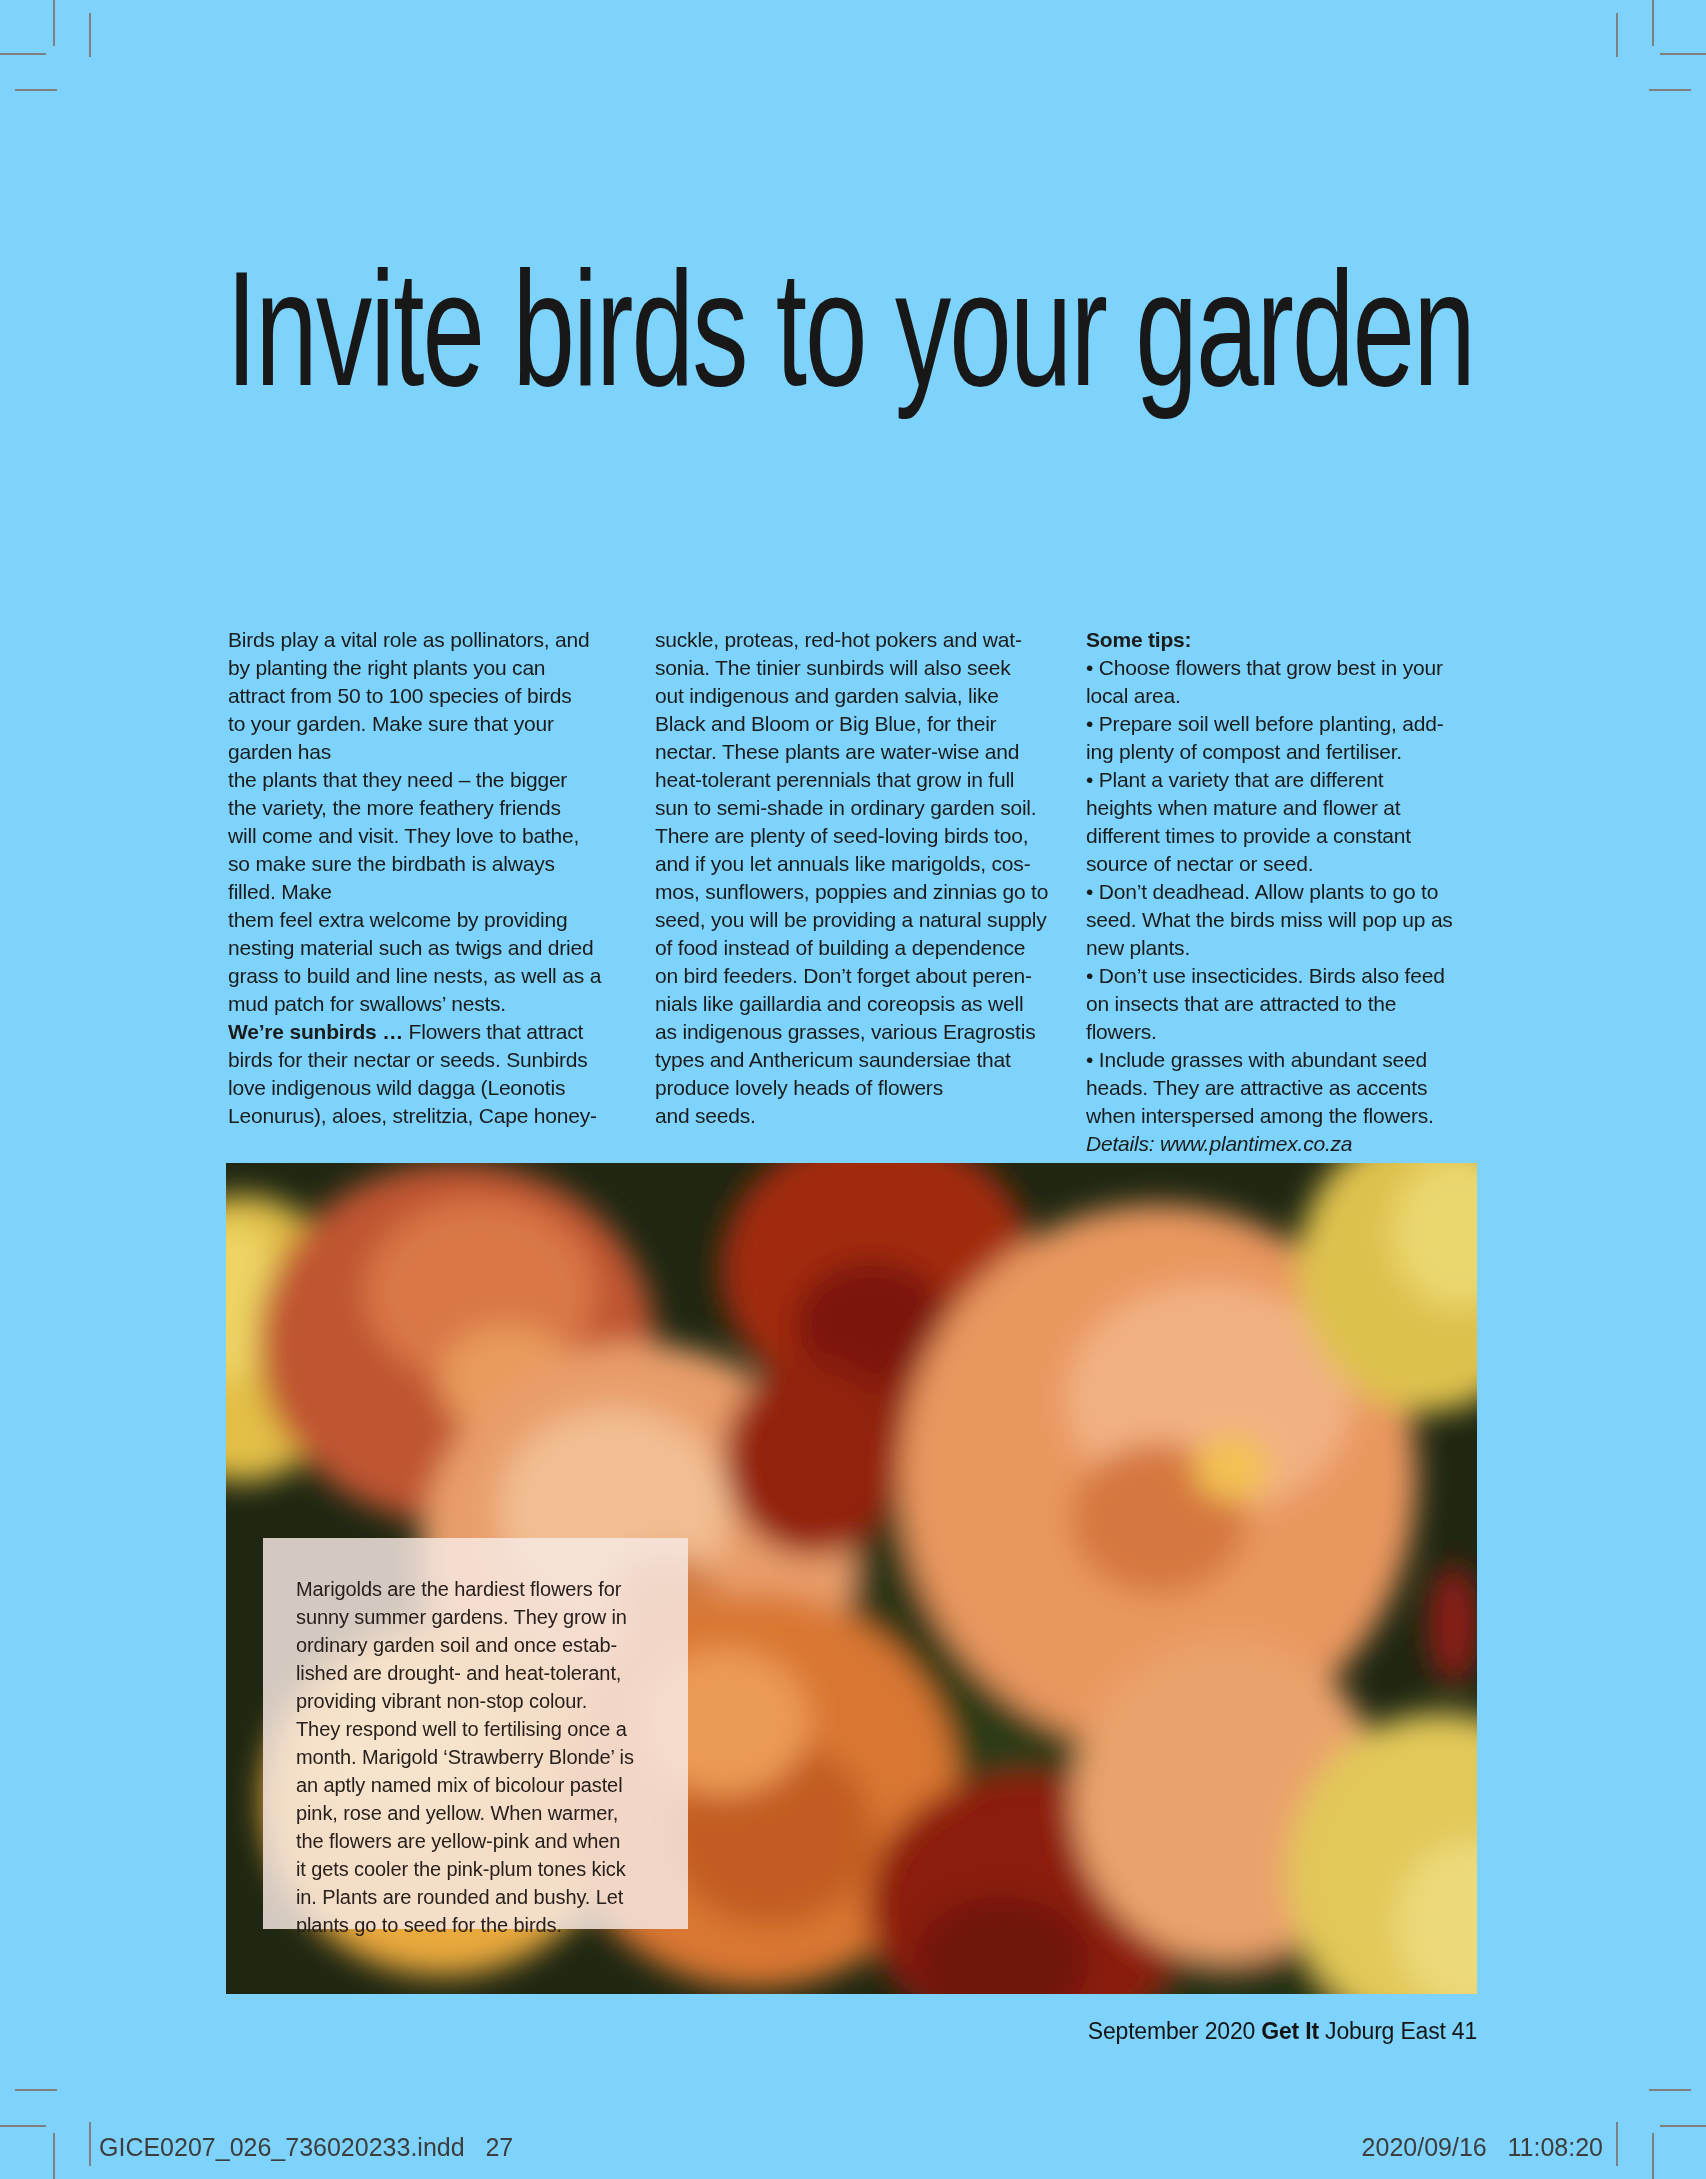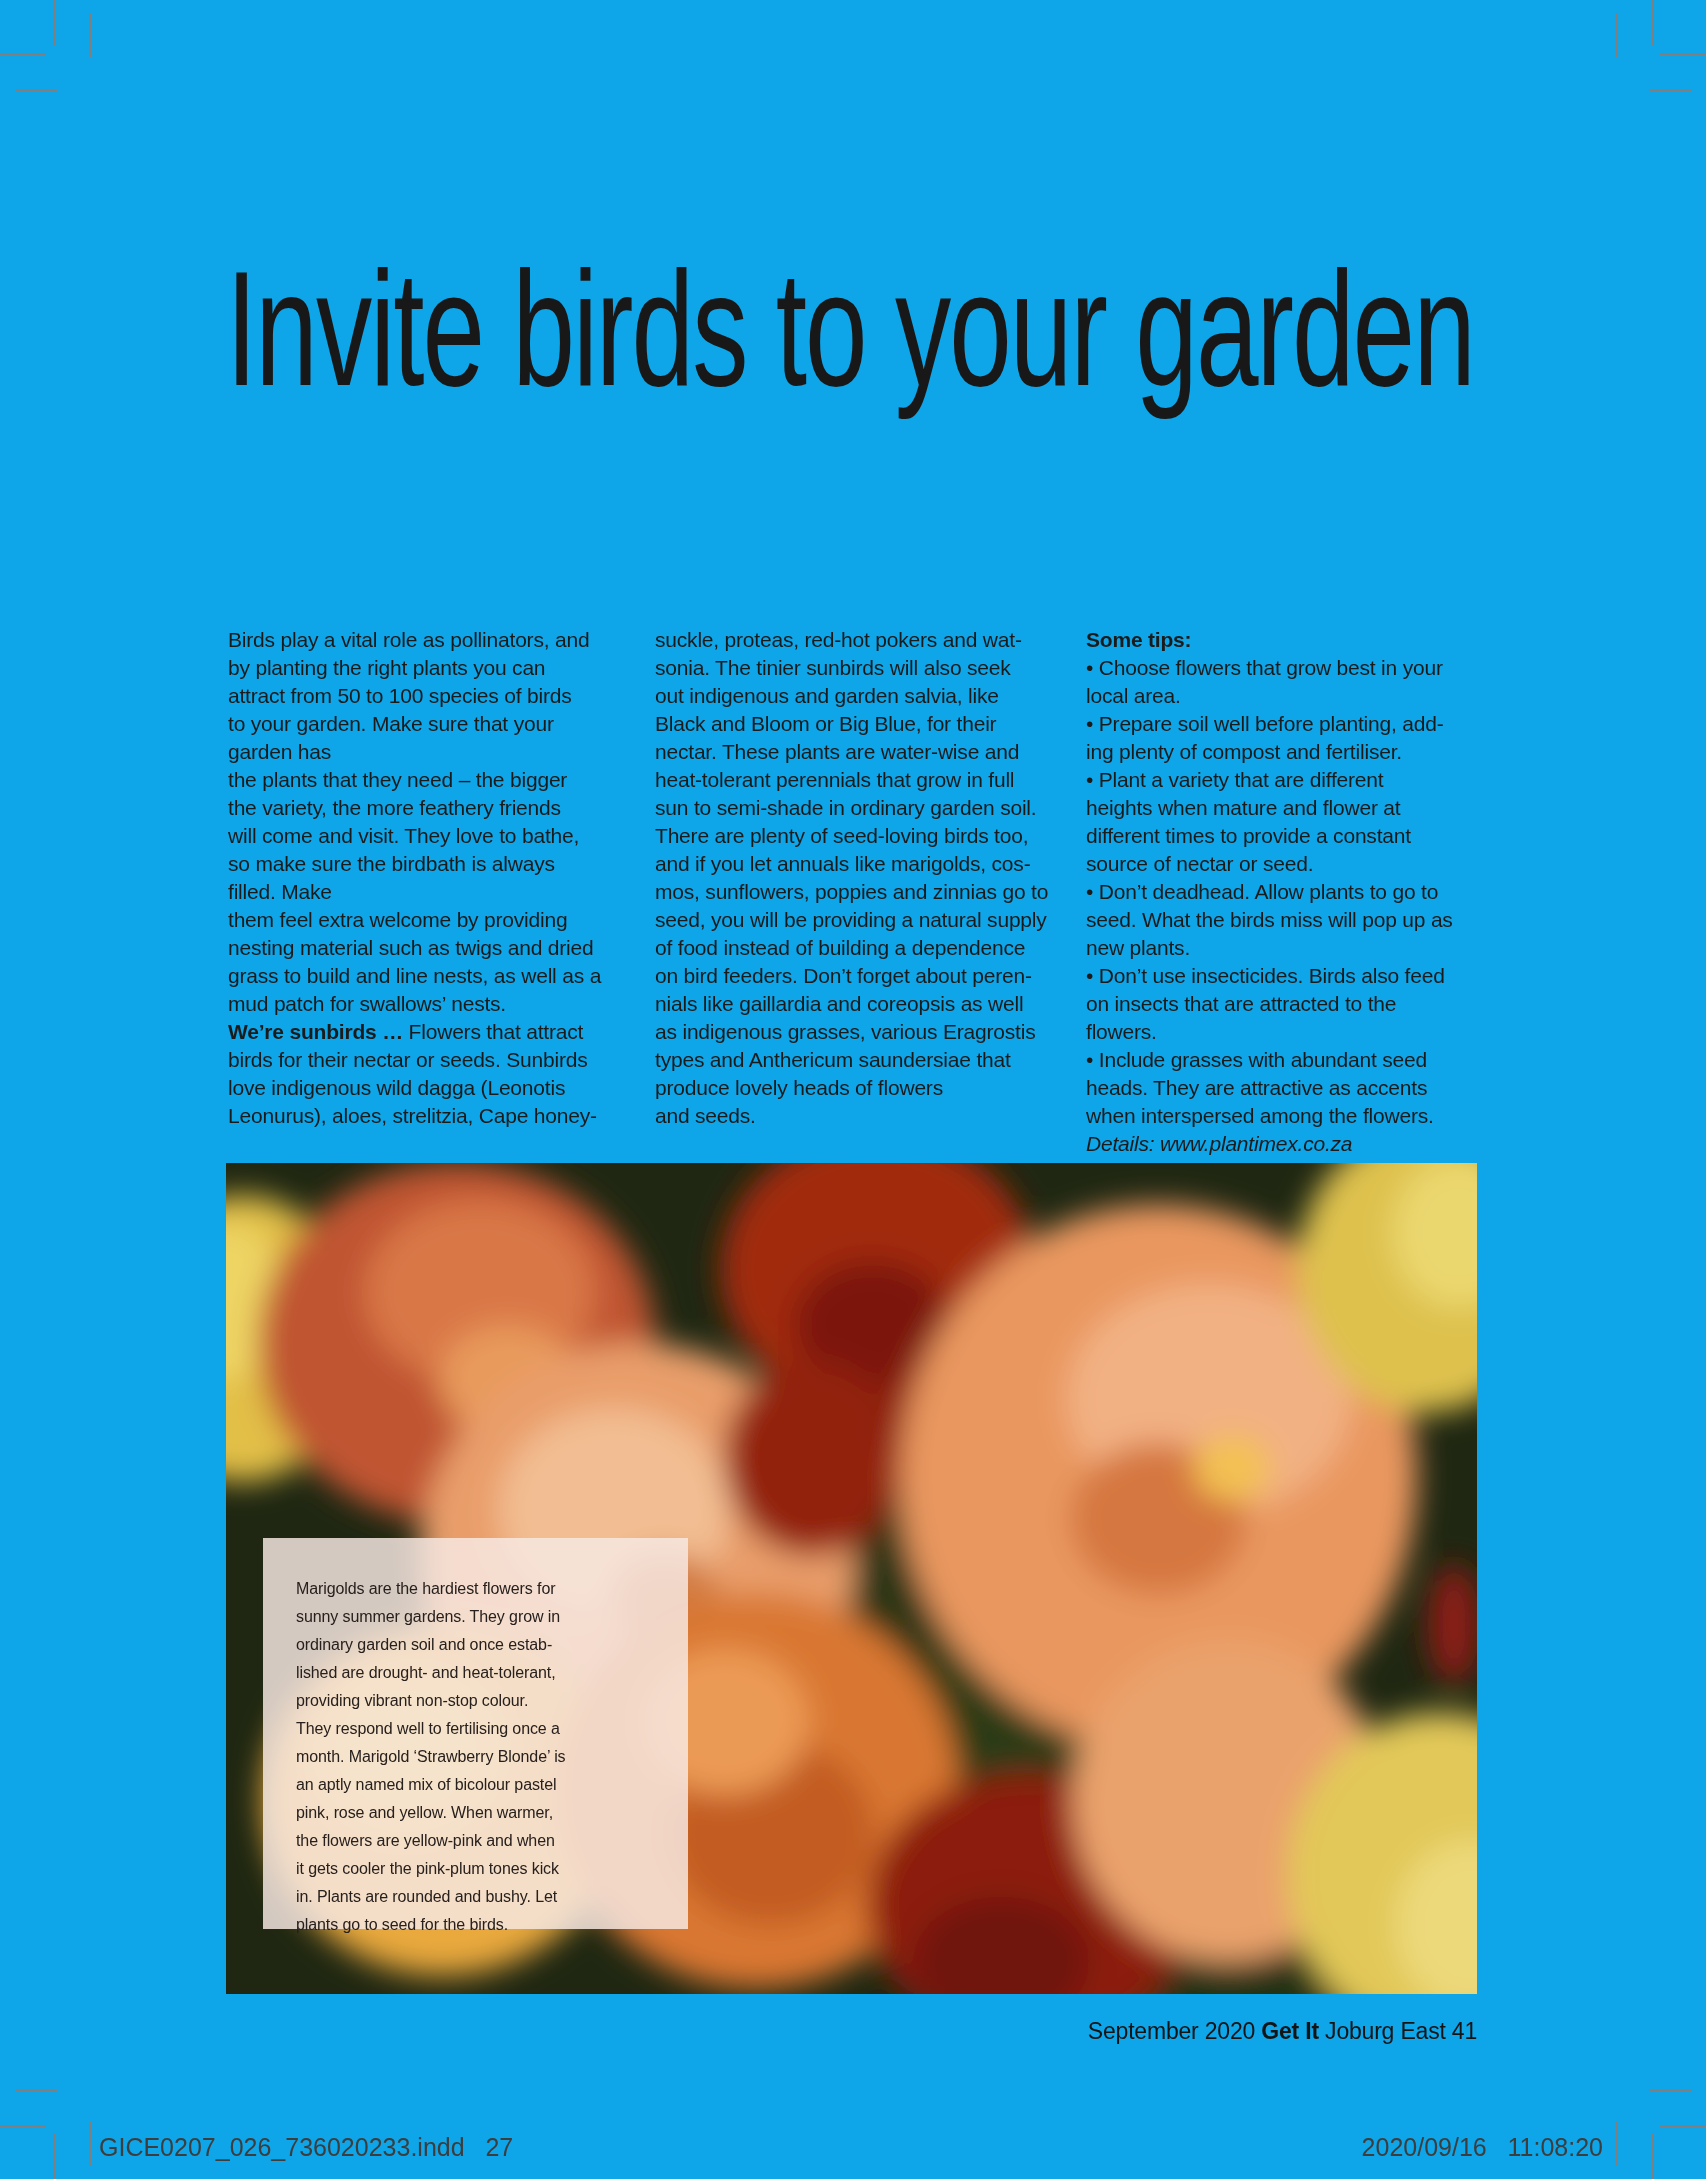--- a/index.html
+++ b/index.html
@@ -1,17 +1,17 @@
 <!DOCTYPE html>
 <html style="font-size:14.8px"><head>
 <meta charset="utf-8">
 <style>
   html,body { margin:0; padding:0; background:#ffffff; }
   .page {
-    position:relative; width:1706px; height:2179px; background:#0ea5e9;
+    position:relative; width:1706px; height:2179px; background:#7dd3fc;
     font-family:"Liberation Sans", sans-serif; overflow:hidden; color:#1b1b1b;
   }
   .crop { position:absolute; background:#7f7f7f; }
 
   
   .title-wrap { position:absolute; left:226px; top:251px; width:1251px; height:166px; }
   .title {
     display:inline-block; white-space:nowrap; font-size:164px; line-height:155px;
     font-weight:400; letter-spacing:-2.8px; color:#181818; transform-origin:left top;
   }
@@ -37,21 +37,21 @@
 
   
   .photo { position:absolute; left:226px; top:1163px; width:1251px; height:831px; }
   .photo svg { position:absolute; left:0; top:0; width:100%; height:100%; }
   .caption-box {
     position:absolute; left:37px; top:375px; width:425px; height:391px;
     background:rgba(247,232,226,0.84);
   }
   .caption-text {
     position:absolute; left:33px; top:37px; white-space:pre;
-    font-size:16px; line-height:28px; letter-spacing:-0.1px; color:#27201d;
+    font-size:20px; line-height:28px; letter-spacing:-0.1px; color:#27201d;
   }
 
   
   .folio {
     position:absolute; left:226px; top:2018px; width:1251px; text-align:right;
     font-size:23px; color:#141414; letter-spacing:-0.2px;
   }
   .slug-left  { position:absolute; left:99px;  top:2133px; font-size:25px; color:#3d3d3d; white-space:pre; }
   .slug-right { position:absolute; right:103px; top:2133px; font-size:25px; color:#3d3d3d; white-space:pre; }
 </style>

